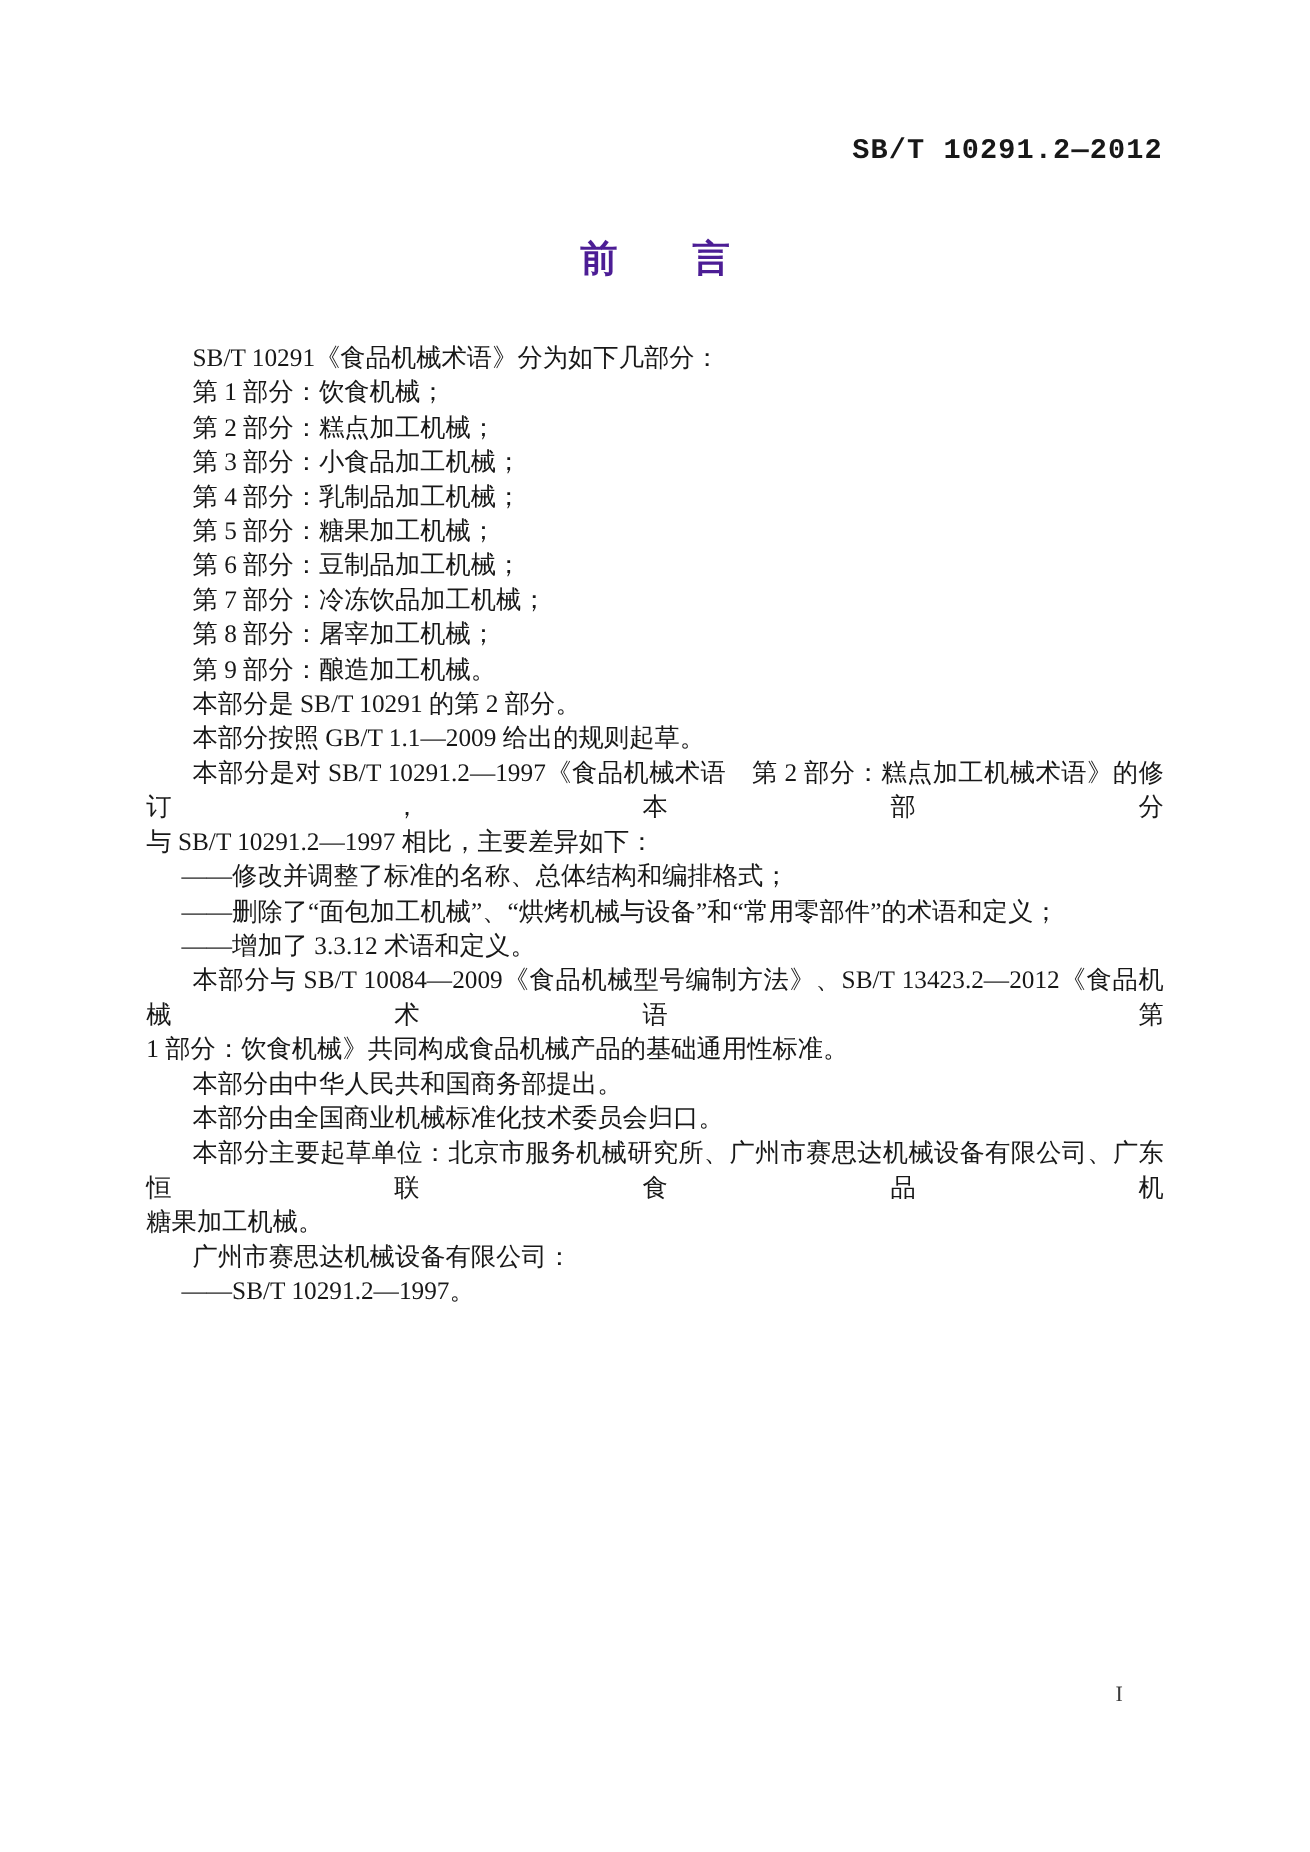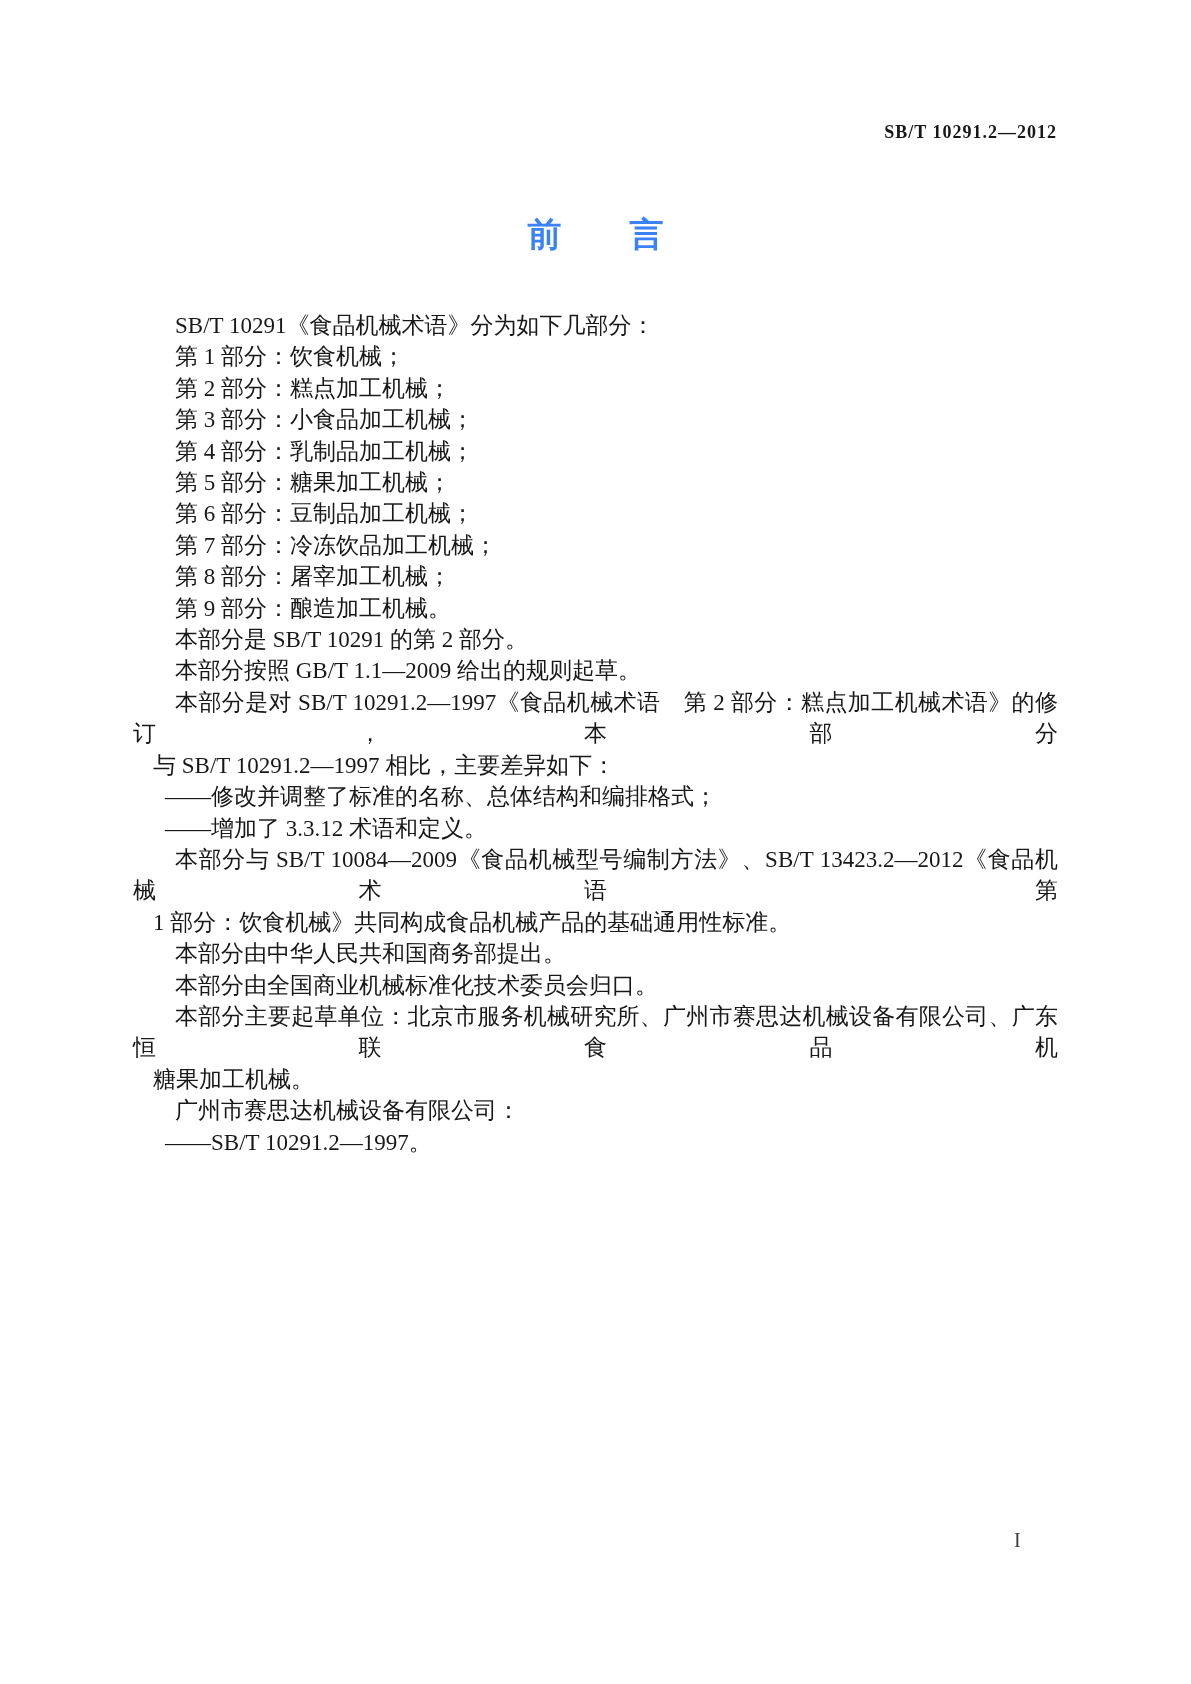--- a/index.html
+++ b/index.html
@@ -13,55 +13,55 @@
     height: 1684px;
     background: #ffffff;
     font-family: "Liberation Serif", "DejaVu Serif", serif;
     color: #181818;
     overflow: hidden;
   }
   .std-header {
     position: absolute;
     top: 122px;
     right: 134px;
-    font-size: 18px;
+    font-size: 26px;
     font-weight: bold;
     letter-spacing: 1px;
-    font-family: Liberation Serif, serif;
+    font-family: Liberation Mono, monospace;
   }
   .doc-title {
     position: absolute;
     top: 212px;
     left: 0;
     width: 100%;
     text-align: center;
     font-family: "Liberation Sans", "DejaVu Sans", sans-serif;
     font-size: 34px;
     font-weight: bold;
-    color: #3b82f6;
+    color: #4c1d95;
   }
   .doc-body {
     position: absolute;
     top: 310px;
     left: 133px;
     width: 925px;
     font-size: 23px;
     line-height: 31.4px;
   }
   .line {
     white-space: pre-wrap;
     min-height: 31.4px;
   }
   .line.indent { text-indent: 42px; }
   .line.indent-full {
     text-indent: 42px;
     text-align: justify;
     text-align-last: justify;
   }
-  .line.cont { text-indent: 0; margin-left: 20px; }
+  .line.cont { text-indent: 0; }
   .line.dash { text-indent: 32px; }
   .page-number {
     position: absolute;
     top: 1529px;
     left: 1014px;
     font-size: 20px;
     color: #3c3c3c;
     font-family: "Liberation Serif", "DejaVu Serif", serif;
   }
 </style>
@@ -83,20 +83,21 @@
       <div class="line indent">第 5 部分：糖果加工机械；</div>
       <div class="line indent">第 6 部分：豆制品加工机械；</div>
       <div class="line indent">第 7 部分：冷冻饮品加工机械；</div>
       <div class="line indent">第 8 部分：屠宰加工机械；</div>
       <div class="line indent">第 9 部分：酿造加工机械。</div>
       <div class="line indent">本部分是 SB/T 10291 的第 2 部分。</div>
       <div class="line indent">本部分按照 GB/T 1.1—2009 给出的规则起草。</div>
       <div class="line indent-full">本部分是对 SB/T 10291.2—1997《食品机械术语　第 2 部分：糕点加工机械术语》的修订，本部分</div>
       <div class="line cont">与 SB/T 10291.2—1997 相比，主要差异如下：</div>
       <div class="line dash">——修改并调整了标准的名称、总体结构和编排格式；</div>
+      <div class="line dash">——删除了“面包加工机械”、“烘烤机械与设备”和“常用零部件”的术语和定义；</div>
       <div class="line dash">——增加了 3.3.12 术语和定义。</div>
       <div class="line indent-full">本部分与 SB/T 10084—2009《食品机械型号编制方法》、SB/T 13423.2—2012《食品机械术语　第</div>
       <div class="line cont">1 部分：饮食机械》共同构成食品机械产品的基础通用性标准。</div>
       <div class="line indent">本部分由中华人民共和国商务部提出。</div>
       <div class="line indent">本部分由全国商业机械标准化技术委员会归口。</div>
       <div class="line indent-full">本部分主要起草单位：北京市服务机械研究所、广州市赛思达机械设备有限公司、广东恒联食品机</div>
       <div class="line cont">糖果加工机械。</div>
       <div class="line indent">广州市赛思达机械设备有限公司：</div>
       <div class="line dash">——SB/T 10291.2—1997。</div>
     </div>

